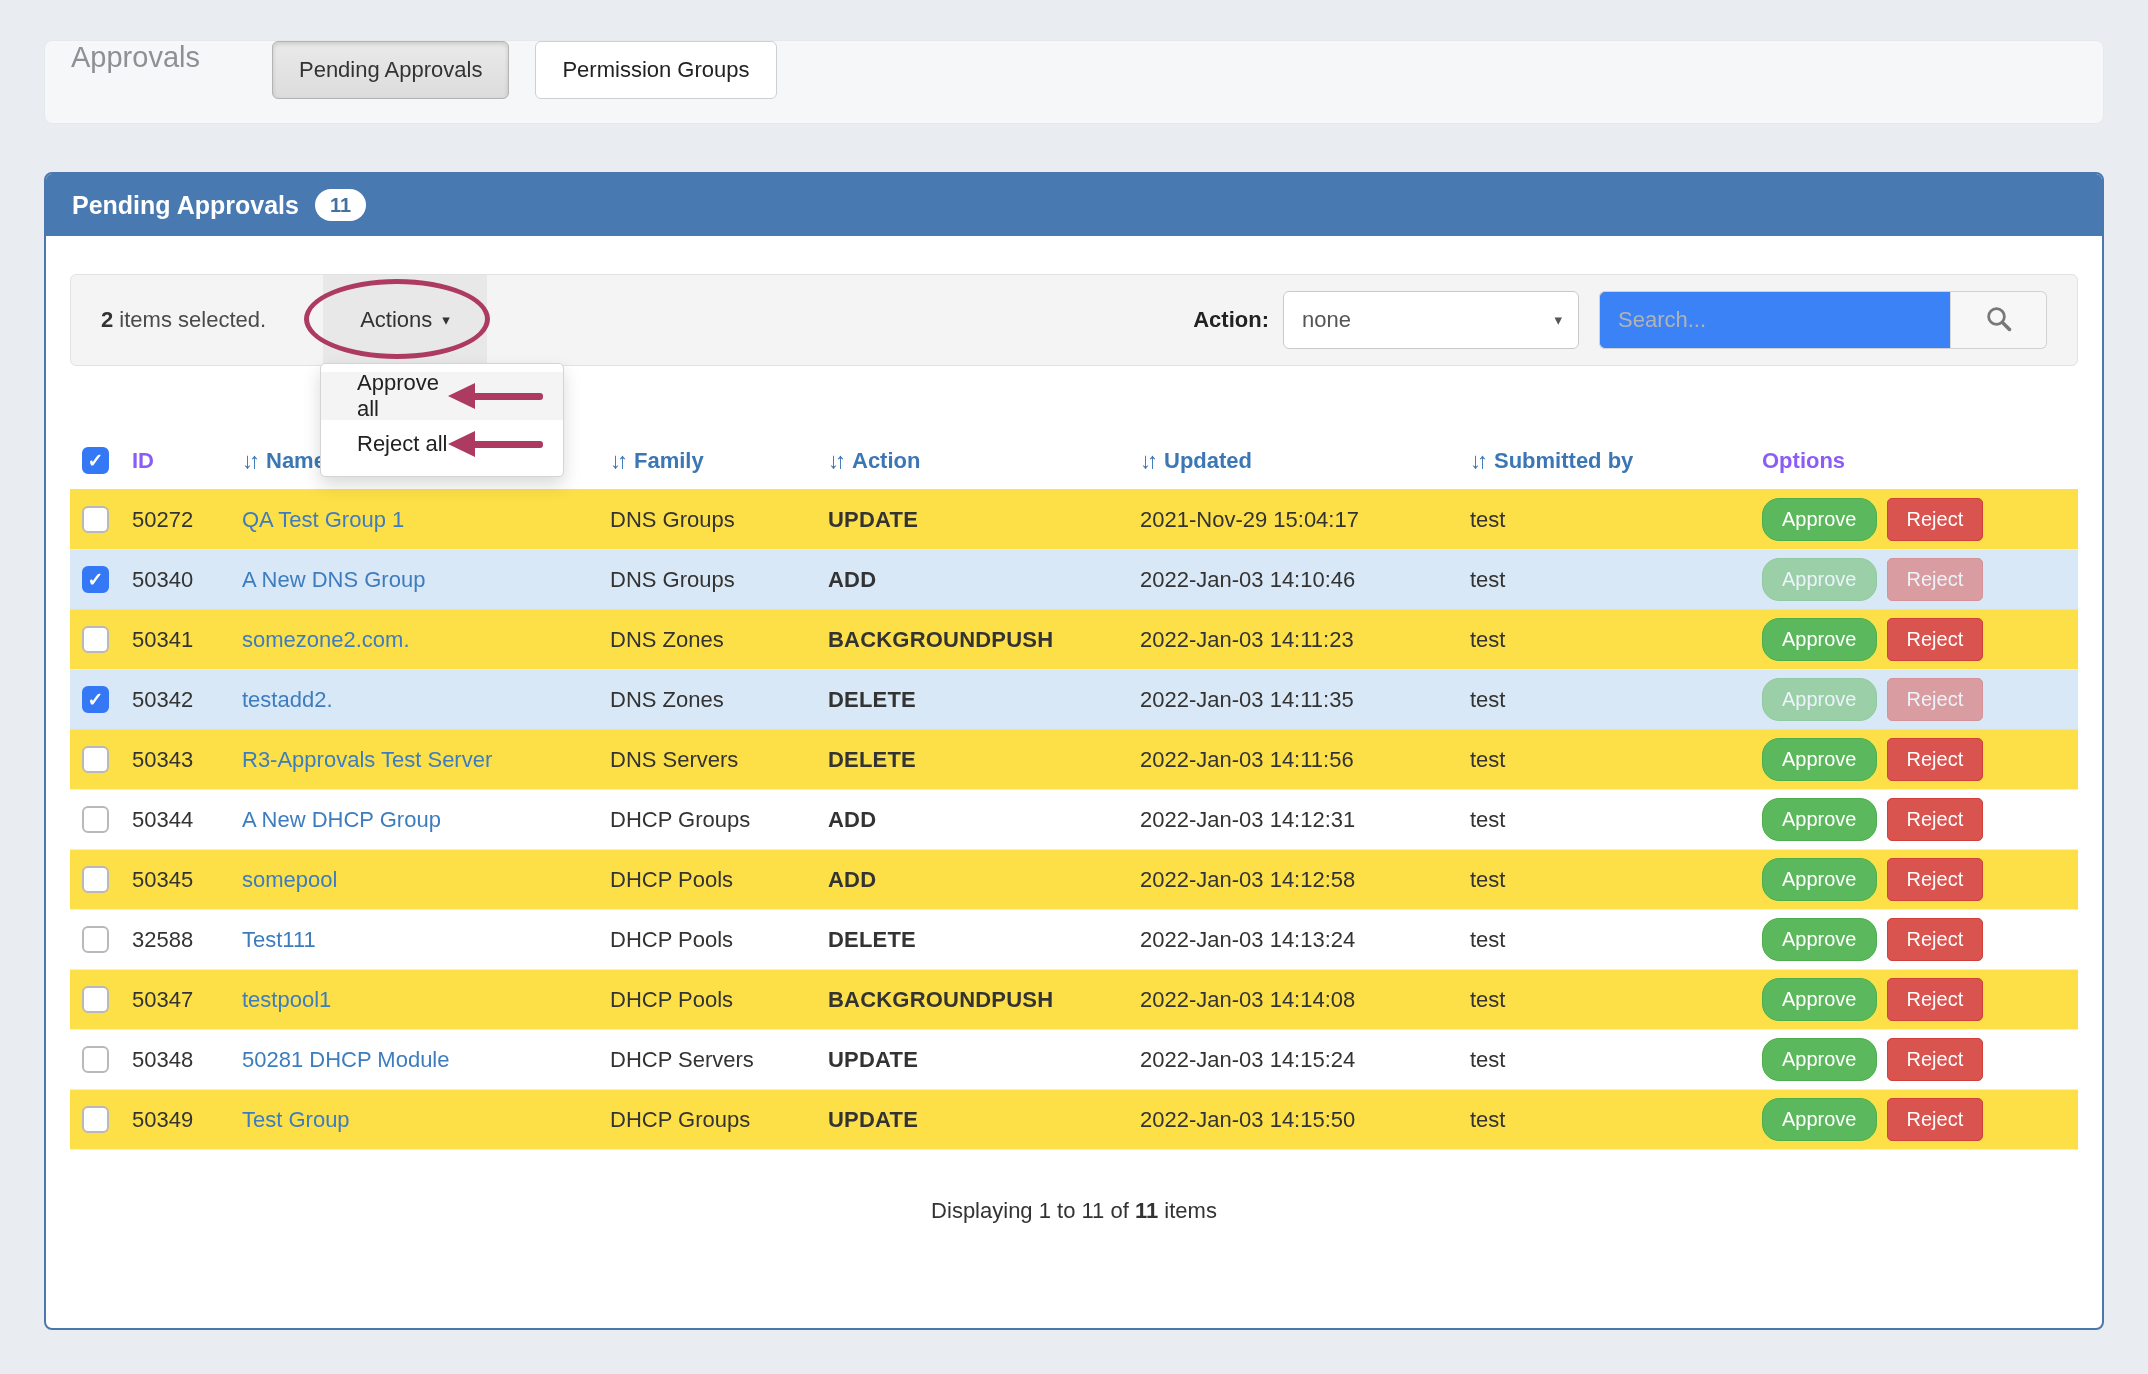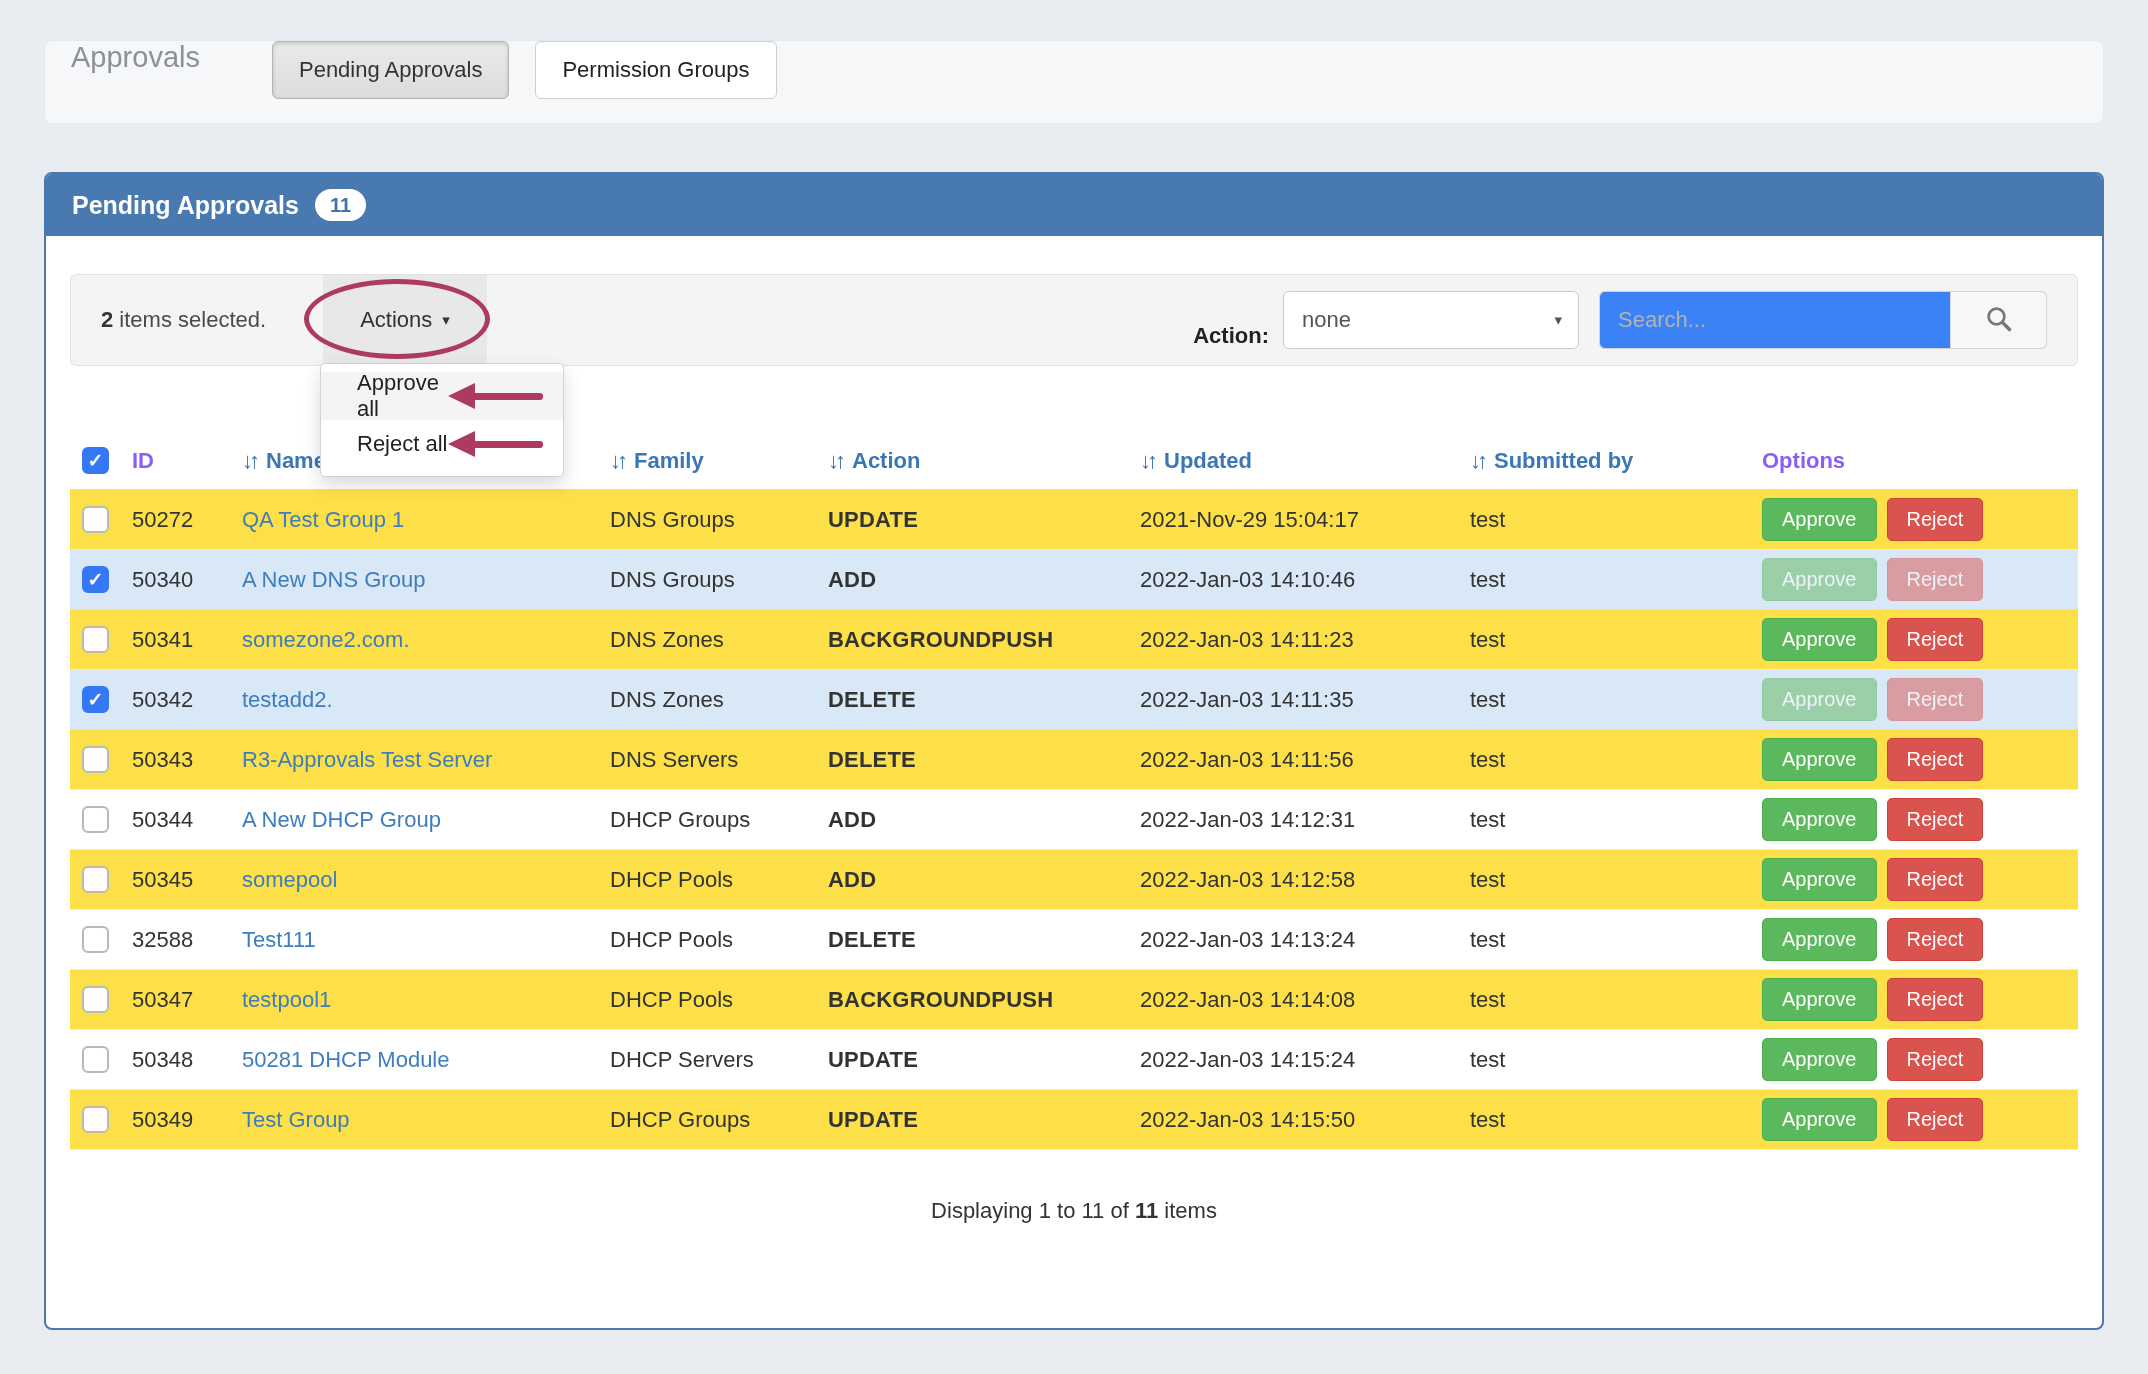--- a/index.html
+++ b/index.html
@@ -53,21 +53,21 @@
   }
   .selected-info { font-size:22px; color:#4a4a4a; }
   .selected-info b { color:#333; }
   .actions-btn {
     position:absolute; left:252px; top:0; bottom:0; width:164px;
     border:none; background:#e8e8e8; font-size:22px; color:#333;
     display:flex; align-items:center; justify-content:center; gap:10px;
     cursor:pointer; font-family:inherit;
   }
   .caret { font-size:15px; color:#333; }
-  .right-group { margin-left:auto; display:flex; align-items:flex-end; }
+  .right-group { margin-left:auto; display:flex; align-items:center; }
   .action-label { font-weight:bold; font-size:22px; color:#222; margin-right:14px; }
   .select {
     width:296px; height:58px; background:#fff; border:1px solid #c9c9c9;
     border-radius:6px; display:flex; align-items:center; padding:0 18px;
     font-size:22px; color:#555; position:relative; cursor:pointer;
   }
   .select .caret { position:absolute; right:16px; color:#555; }
   .search-group { display:flex; margin-left:20px; }
   .search-input {
     width:352px; height:58px; border:1px solid #d2d2d2; border-right:1px solid #d9d9d9;
@@ -118,21 +118,21 @@
   }
   .checkbox.checked {
     background:#3478f6; border-color:#3478f6; color:#fff;
     font-size:19px; font-weight:bold;
   }
 
   .btn {
     font-size:20px; color:#fff; border-radius:5px; padding:9px 19px;
     border:1px solid; cursor:pointer; font-family:inherit;
   }
-  .btn.approve { background:#5cb85c; border-color:#4cae4c; }
+  .btn.approve { background:#5cb85c; border-color:#4cae4c;border-radius:17px; }
   .btn.reject  { background:#d9534f; border-color:#d43f3a; margin-left:10px; }
   .btn.faded   { opacity:.5; cursor:default; }
 
   .tfoot { margin-top:48px; text-align:center; font-size:22px; color:#333; }
 
   
   .dropdown {
     position:absolute; left:320px; top:363px; width:244px;
     background:#fff; border:1px solid #d4d4d4; border-radius:5px;
     box-shadow:0 8px 18px rgba(0,0,0,.15); padding:8px 0; z-index:50;

